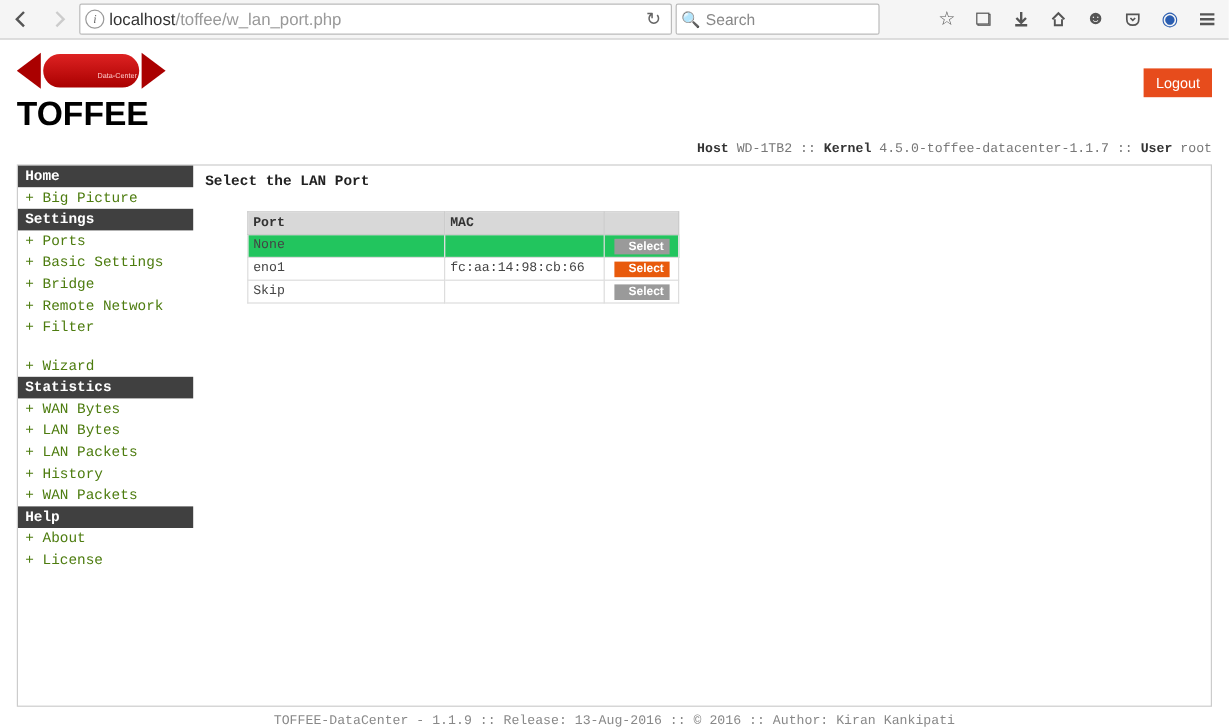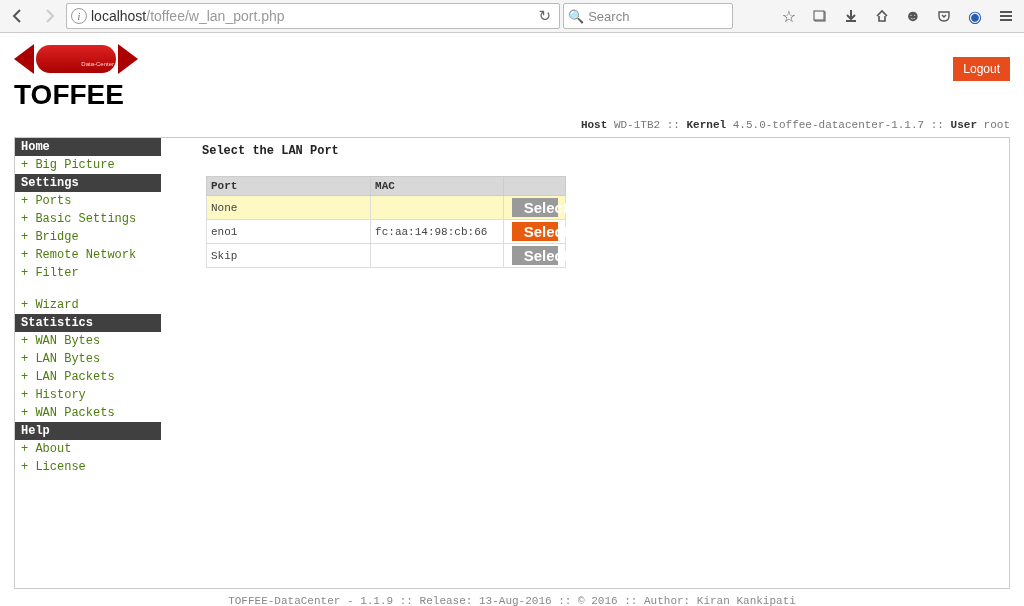--- a/index.html
+++ b/index.html
@@ -170,51 +170,50 @@
 .main {
   flex: 1;
   padding: 6px 10px;
 }
 .main h3 {
   font-family: "Courier New", monospace;
   font-size: 12px;
   font-weight: bold;
   color: #222;
   margin-bottom: 18px;
-  margin-left: 31px;
 }
 .port-table {
   border-collapse: collapse;
   font-family: "Courier New", monospace;
   font-size: 11px;
   width: 360px;
   margin-left: 35px;
 }
 .port-table th {
   text-align: left;
   background: #d8d8d8;
   padding: 3px 4px;
   border: 1px solid #ccc;
   font-weight: bold;
   color: #333;
 }
 .port-table td {
   padding: 3px 4px;
   border: 1px solid #ddd;
-  background: #fef9c3;
+  background: #22c55e;
   color: #444;
 }
 .port-table tr.white td { background: #fff; }
 .sel-btn {
   display: inline-block;
   width: 46px;
   text-align: center;
   color: #fff;
   font-family: Arial, sans-serif;
-  font-size: 15px;
+  font-size: 10px;
   font-weight: bold;
   padding: 1px 12px;
   border: none;
   cursor: pointer;
 }
 .sel-grey { background: #9a9a9a; }
 .sel-orange { background: #e85a0c; }
 .footer {
   text-align: center;
   font-family: "Courier New", monospace;

